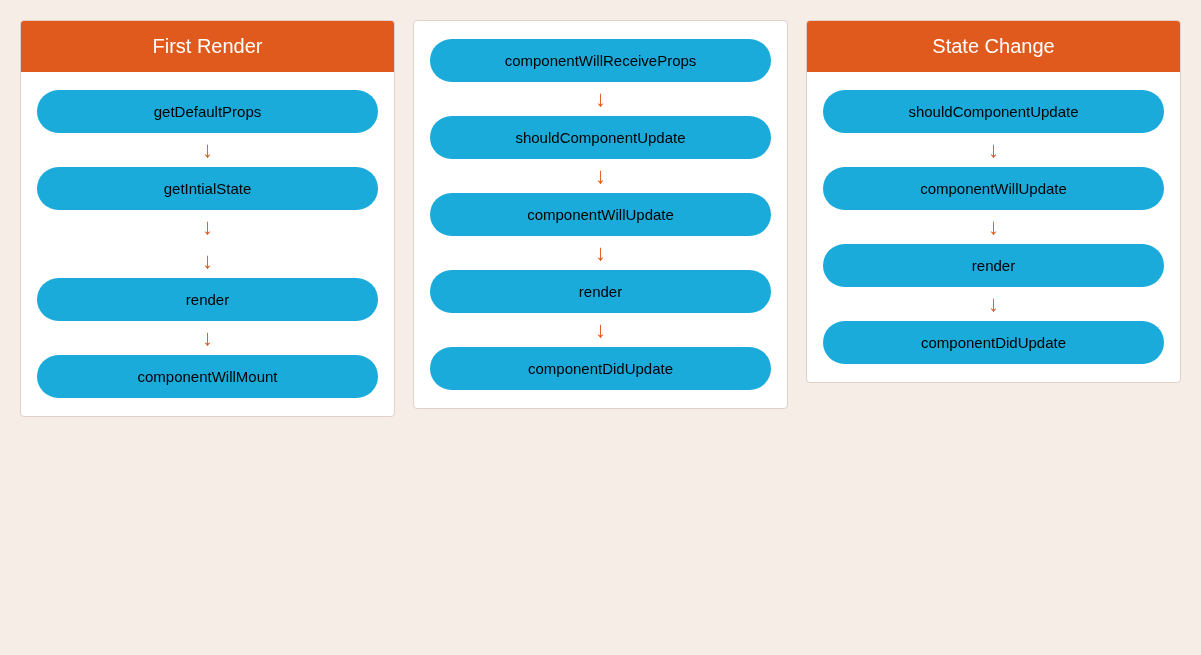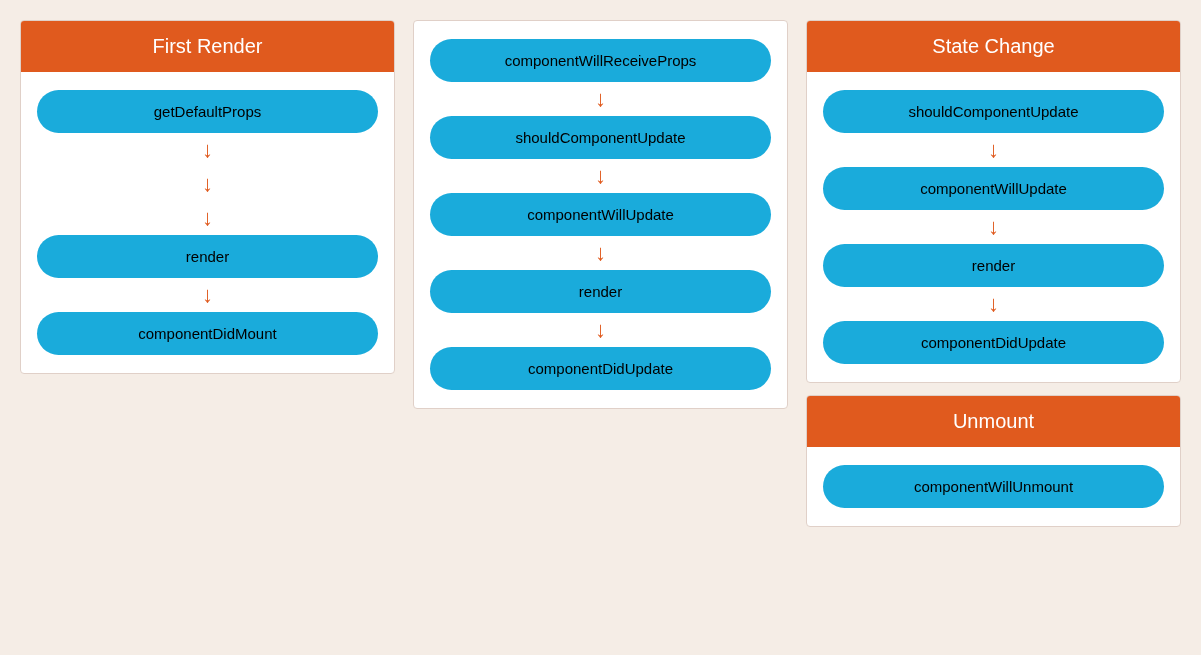--- a/index.html
+++ b/index.html
@@ -69,25 +69,26 @@
 </head>
 <body>
 
 <div class="container">
 <div class="column">
       <div class="card">
         <div class="card-header">First Render</div>
         <div class="card-body">
           <button class="lifecycle-btn">getDefaultProps</button>
           <div class="arrow">↓</div>
+          <button class="lifecycle-btn">getIntialState</button>
           <div class="arrow">↓</div>
           <div class="arrow">↓</div>
           <button class="lifecycle-btn">render</button>
           <div class="arrow">↓</div>
-          <button class="lifecycle-btn">componentDidMount</button>
+          <button class="lifecycle-btn">componentWillMount</button>
         </div>
       </div>
     </div>
     <div class="column">
       <div class="card">
         <div class="card-body">
           <button class="lifecycle-btn">componentWillReceiveProps</button>
           <div class="arrow">↓</div>
           <button class="lifecycle-btn">shouldComponentUpdate</button>
           <div class="arrow">↓</div>
@@ -105,20 +106,14 @@
         <div class="card-body">
           <button class="lifecycle-btn">shouldComponentUpdate</button>
           <div class="arrow">↓</div>
           <button class="lifecycle-btn">componentWillUpdate</button>
           <div class="arrow">↓</div>
           <button class="lifecycle-btn">render</button>
           <div class="arrow">↓</div>
           <button class="lifecycle-btn">componentDidUpdate</button>
         </div>
       </div>
-      <div class="card">
-        <div class="card-header">Unmount</div>
-        <div class="card-body">
-          <button class="lifecycle-btn">componentWillUnmount</button>
-        </div>
-      </div>
     </div>
   </div>
 
 </body></html>

